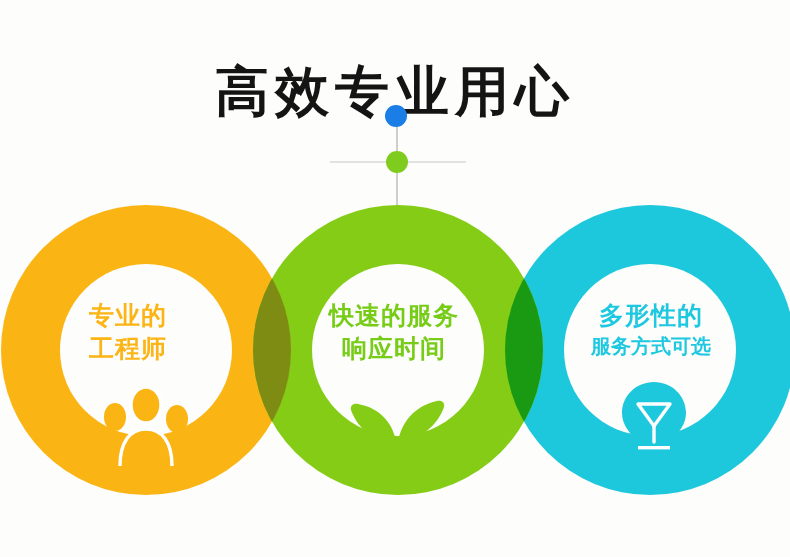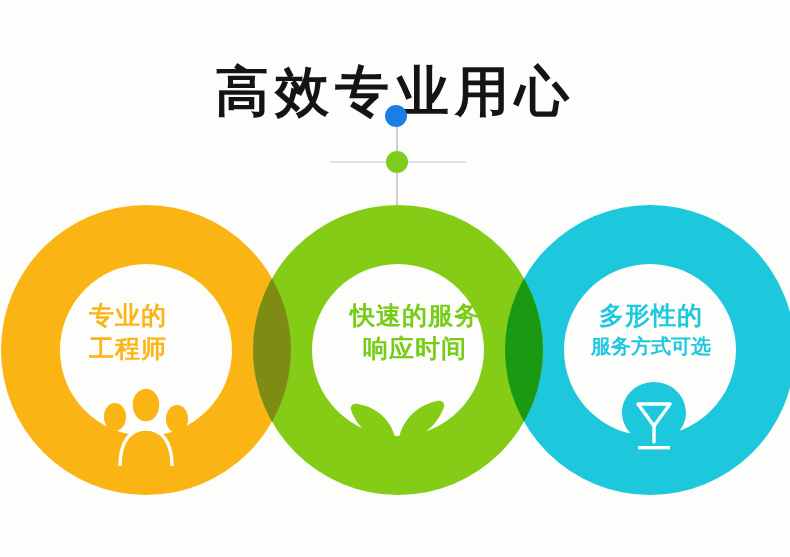--- a/index.html
+++ b/index.html
@@ -33,21 +33,21 @@
 
   
   .ring-label{
     position:absolute;text-align:center;
     font-weight:700;line-height:1.30;
     white-space:nowrap;letter-spacing:1px;
     font-family:"DejaVu Sans","Liberation Sans",sans-serif;
   }
   .ring-label .l1,.ring-label .l2{display:block;}
   #label-0{left:18px;top:300px;width:220px;font-size:25px;color:#fbb516;}
-  #label-1{left:304px;top:300px;width:222px;font-size:25px;color:#76cc16;}
+  #label-1{left:283px;top:300px;width:222px;font-size:25px;color:#76cc16;}
   #label-2{left:532px;top:300px;width:238px;font-size:25px;color:#1ec8e0;}
   #label-2 .l2{font-size:20px;letter-spacing:0px;}
 
   
   .icon-wrap{position:absolute;}
   #icon-0{left:96px;top:388px;width:100px;height:78px;}
   #icon-1{left:332px;top:382px;width:130px;height:96px;}
   #icon-2{left:606px;top:378px;width:96px;height:96px;}
 </style>
 </head>

